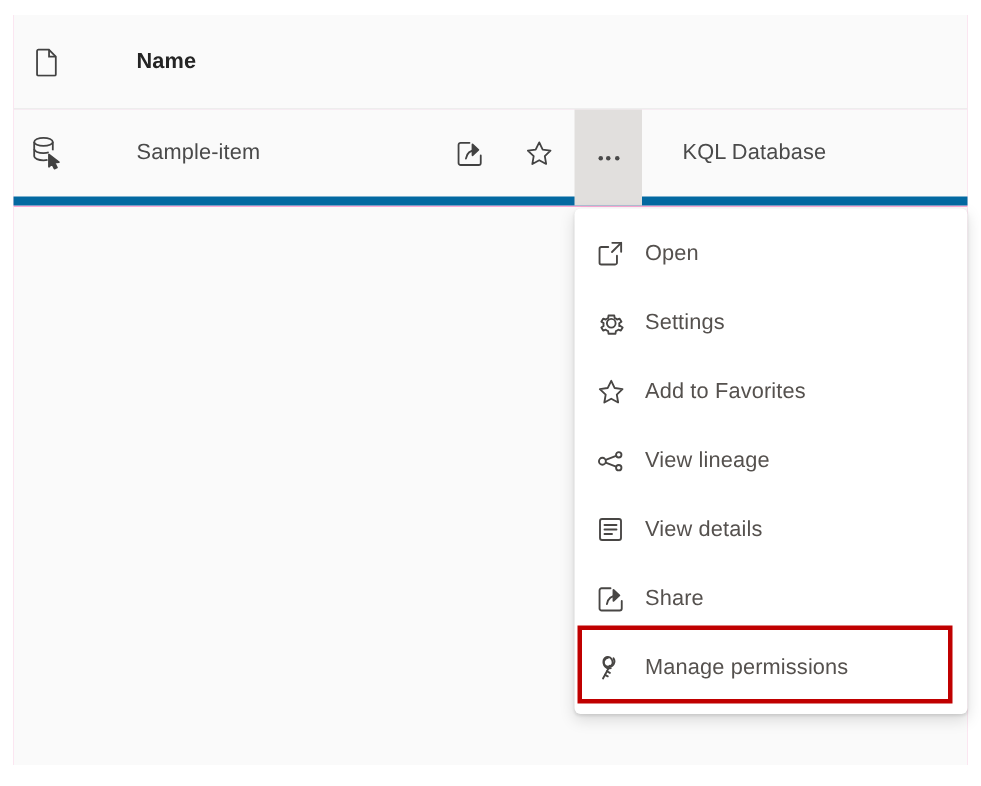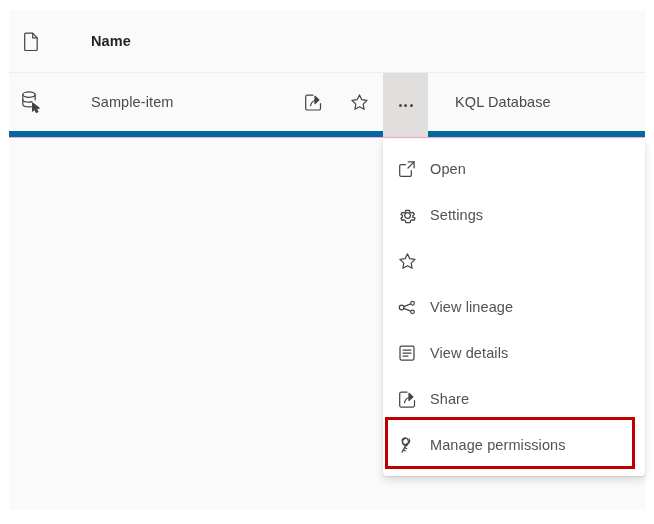--- a/index.html
+++ b/index.html
@@ -266,20 +266,21 @@
     </span>
     <span class="menu-item-label">Settings</span>
   </div>
 
   <div class="menu-item">
     <span class="menu-item-icon">
       <svg width="19" height="19" viewBox="0 0 19 19" fill="none" stroke="#484644" stroke-width="1.25" stroke-linejoin="round">
         <path d="M9.5 1.9l2.3 4.8 5.2.7-3.8 3.7.9 5.2-4.6-2.5-4.6 2.5.9-5.2L1.9 7.4l5.2-.7z"></path>
       </svg>
     </span>
+    <span class="menu-item-label">Add to Favorites</span>
   </div>
 
   <div class="menu-item">
     <span class="menu-item-icon">
       <svg width="19" height="19" viewBox="0 0 19 19" fill="none" stroke="#484644" stroke-width="1.25">
         <circle cx="3.6" cy="9.5" r="2.3"></circle>
         <circle cx="14.5" cy="5.2" r="1.8"></circle>
         <circle cx="14.5" cy="13.8" r="1.8"></circle>
         <path d="M5.8 8.6l6.9-2.7M5.8 10.4l6.9 2.7"></path>
       </svg>

